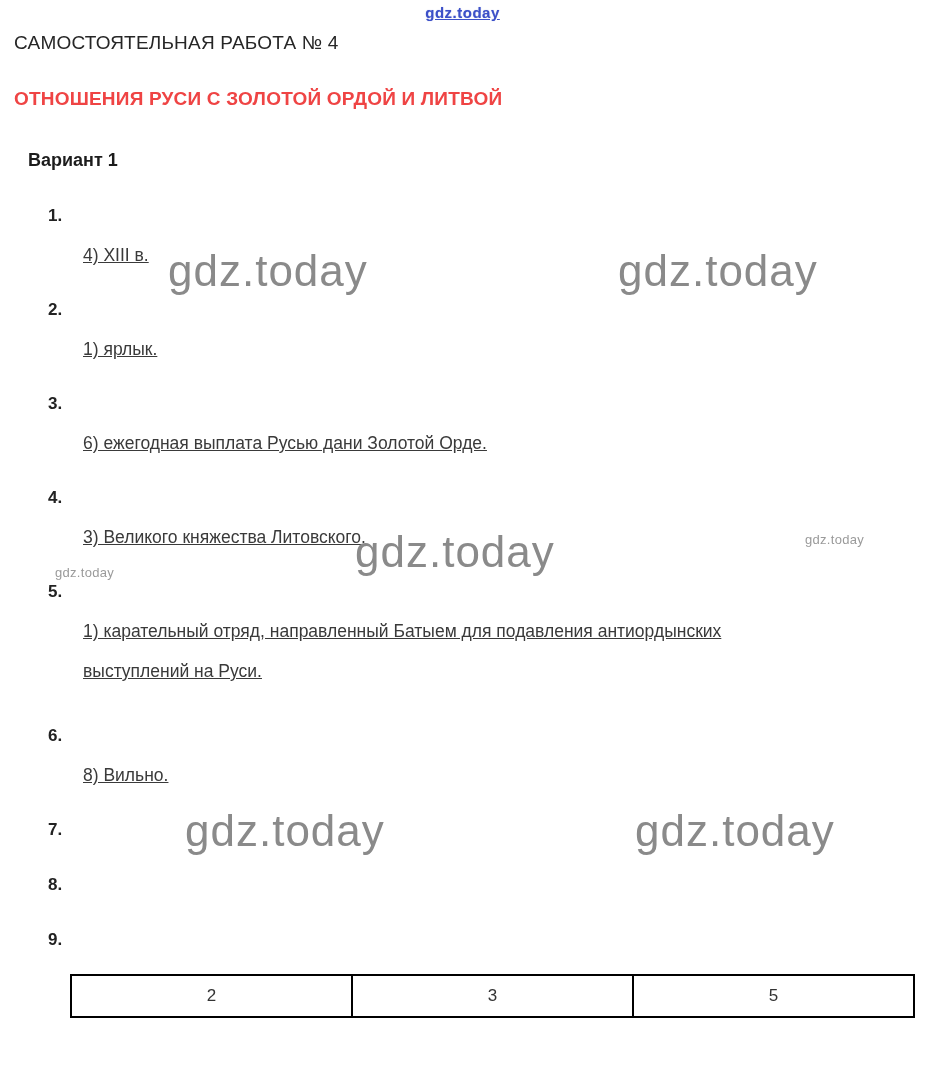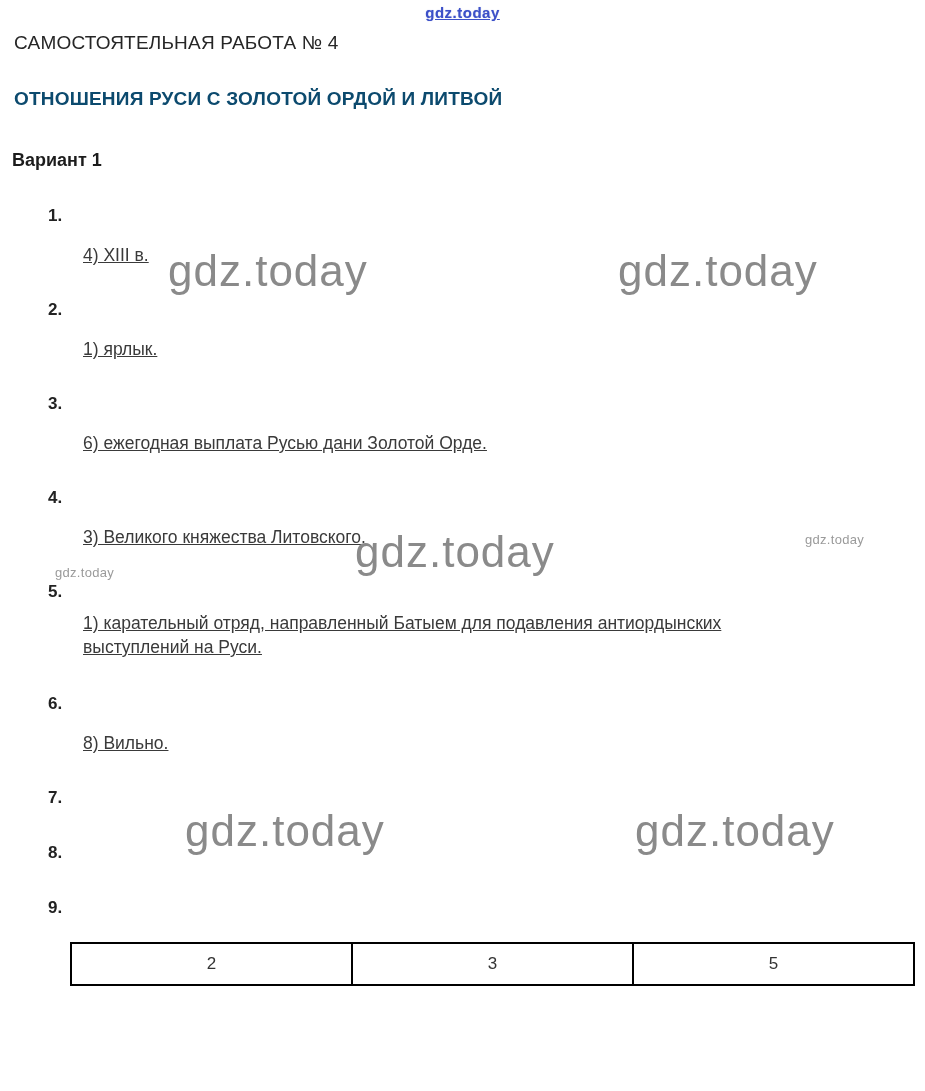--- a/index.html
+++ b/index.html
@@ -38,25 +38,25 @@
     margin: 4px 0 0 14px;
     font-size: 19px;
     font-weight: 400;
     color: #262626;
     letter-spacing: 0.2px;
   }
   .h-subtitle {
     margin: 34px 0 0 14px;
     font-size: 19px;
     font-weight: 700;
-    color: #0c4a6e;
+    color: #ef4444;
     letter-spacing: 0.2px;
   }
   .h-variant {
-    margin: 40px 0 0 12px;
+    margin: 40px 0 0 28px;
     font-size: 18px;
     font-weight: 700;
     color: #1c1c1c;
   }
 
   
   .q-num {
     margin: 35px 0 0 48px;
     font-size: 17px;
     font-weight: 700;
@@ -66,21 +66,21 @@
   .q-ans {
     margin: 19px 0 0 83px;
     font-size: 17.5px;
     font-weight: 400;
     color: #3a3a3a;
     line-height: 20px;
     text-decoration: underline;
   }
   .q-ans.multiline {
     width: 700px;
-    line-height: 24px;
+    line-height: 40px;
     margin-top: 9px;
   }
 
   
   .ans-table {
     margin: 24px 0 0 70px;
     width: 845px;
     border-collapse: collapse;
     table-layout: fixed;
   }

